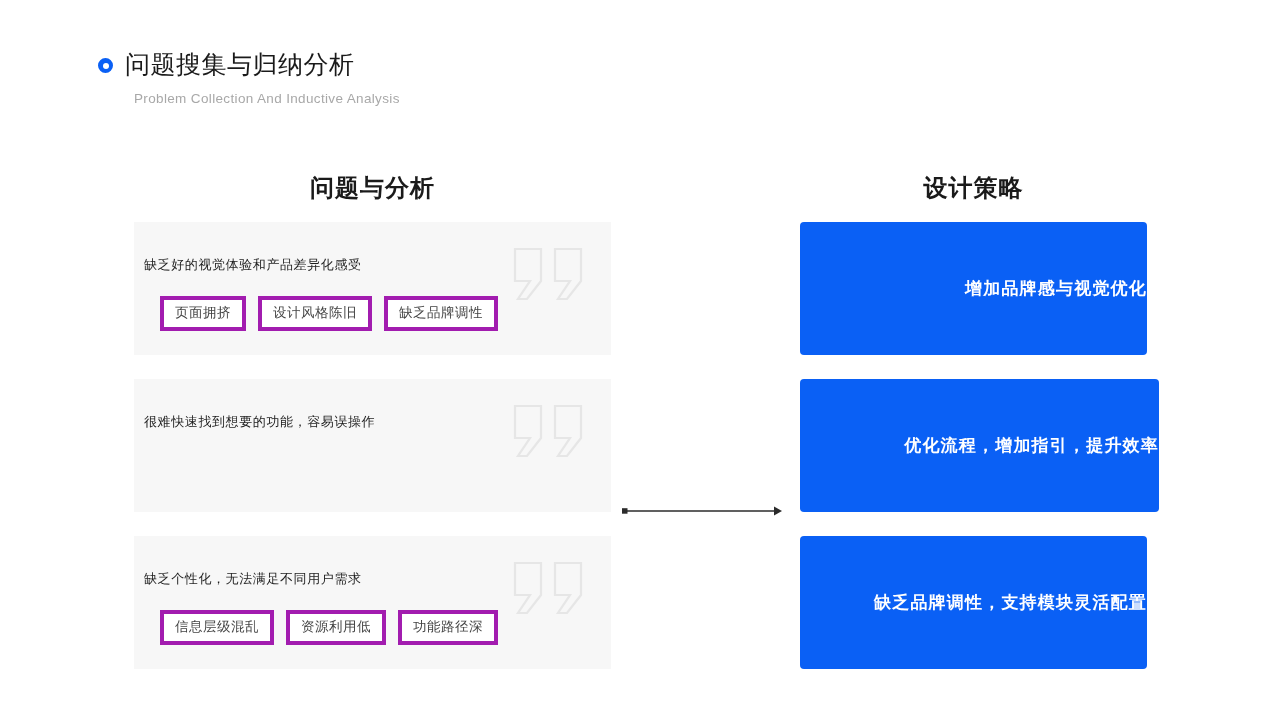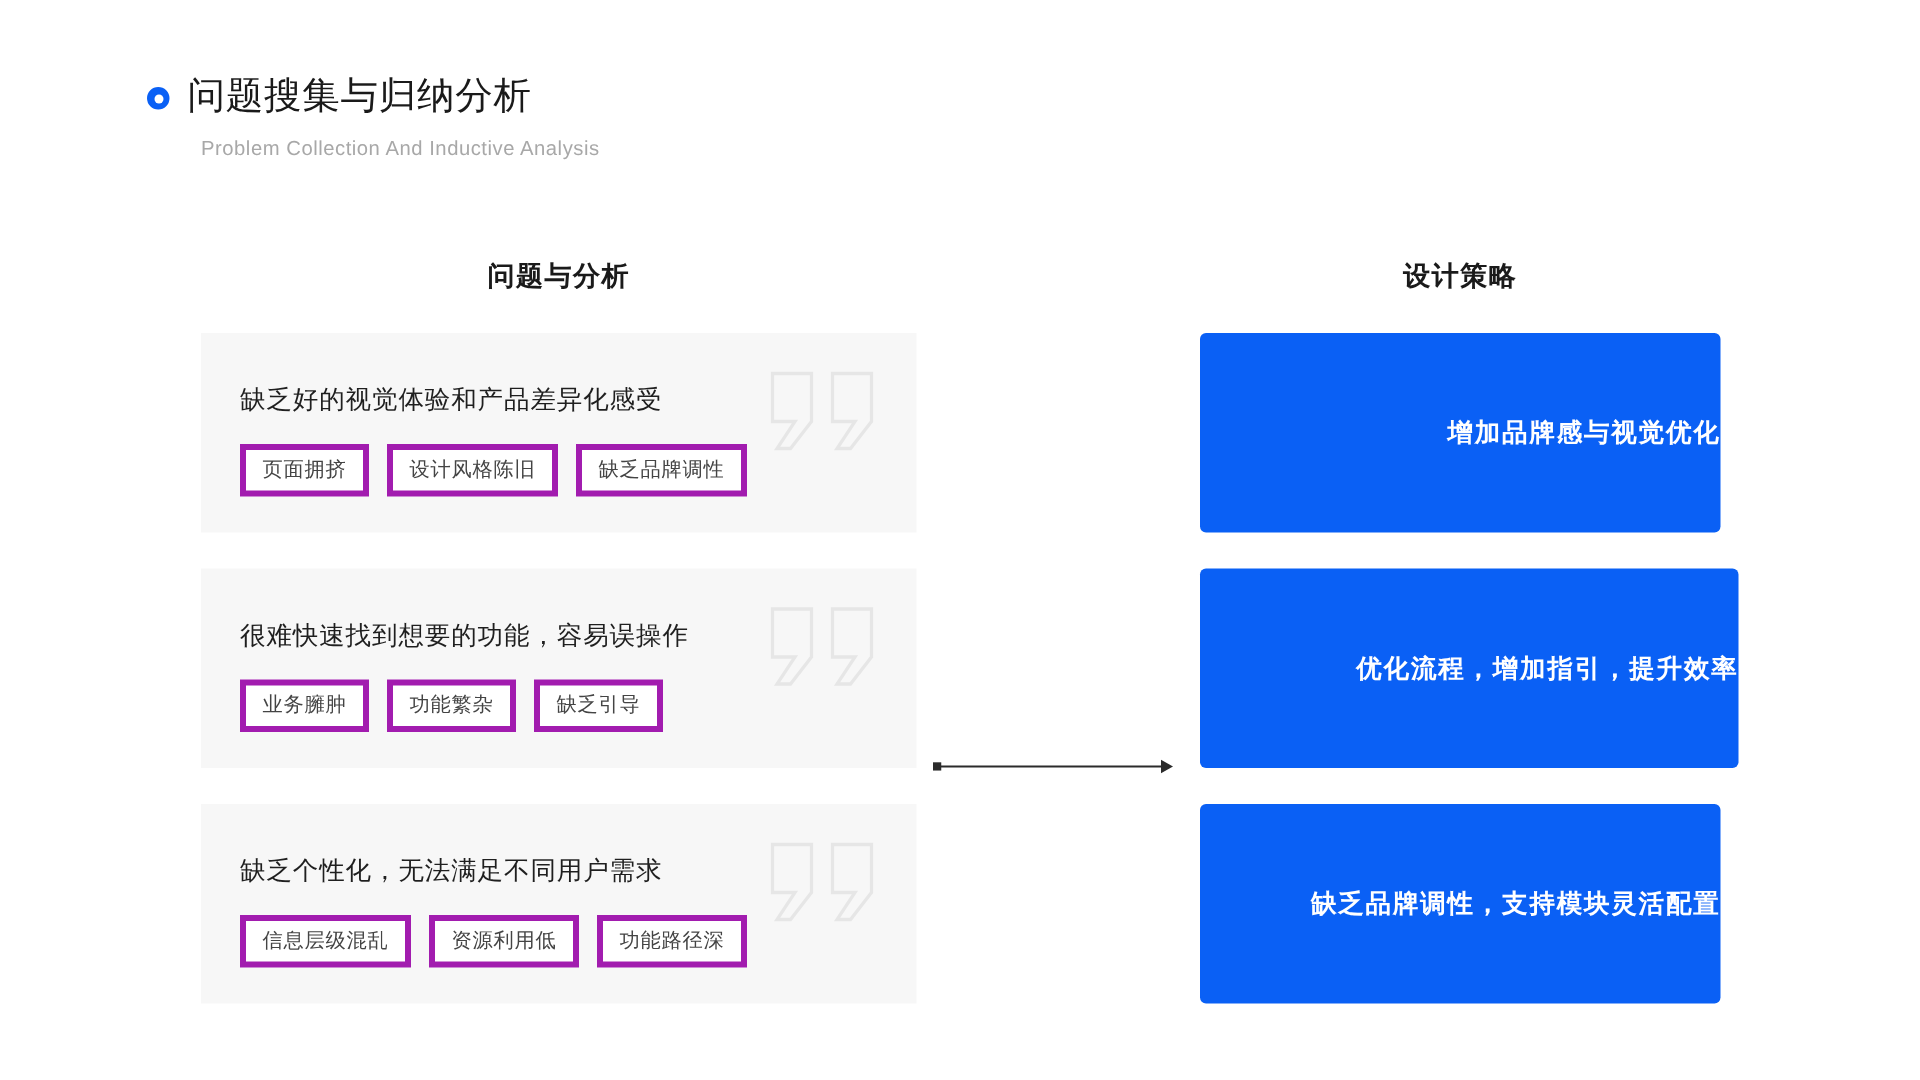--- a/index.html
+++ b/index.html
@@ -62,21 +62,21 @@
     font-size: 13.5px;
     color: #a8a8a8;
     letter-spacing: 0.35px;
     white-space: nowrap;
     font-weight: normal;
   }
 
   
   .col-head {
     position: absolute;
-    font-size: 18px;
+    font-size: 24px;
     font-weight: bold;
     color: #1a1a1a;
     letter-spacing: 1px;
     white-space: nowrap;
   }
   .col-head.left  { left: 134px; width: 477px; top: 172px; text-align: center; }
   .col-head.right { left: 800px; width: 347px; top: 172px; text-align: center; }
 
   
   .board {
@@ -100,23 +100,23 @@
   .problem-card {
     position: absolute;
     left: 134px;
     width: 477px;
     height: 133px;
     background: #f7f7f7;
     box-sizing: border-box;
   }
   .problem-title {
     position: absolute;
-    left: 26px;
+    left: 10px;
     top: 36px;
-    font-size: 17px;
+    font-size: 13px;
     color: #1f1f1f;
     letter-spacing: 0.6px;
     white-space: nowrap;
     line-height: 1;
   }
   .tag-row {
     position: absolute;
     left: 26px;
     top: 74px;
     display: flex;
@@ -209,25 +209,20 @@
       <path d="M152 2.5 L160 7 L152 11.5 Z" fill="#2b2b2b"></path>
     </svg>
     <div class="strategy-box strategy-0">
       <span class="strategy-text">增加品牌感与视觉优化</span>
     </div>
   </div>
 
   <div class="row row-1">
     <div class="problem-card">
       <div class="problem-title">很难快速找到想要的功能，容易误操作</div>
-      <div class="tag-row">
-        <span class="tag">业务臃肿</span>
-        <span class="tag">功能繁杂</span>
-        <span class="tag">缺乏引导</span>
-      </div>
       <svg class="quote-deco" viewBox="0 0 80 58">
         <path d="M4 4 h26 v32 l-14 18 h-9 l12 -18 h-15 z" fill="none" stroke="#e6e6e6" stroke-width="2.2"></path>
         <path d="M44 4 h26 v32 l-14 18 h-9 l12 -18 h-15 z" fill="none" stroke="#e6e6e6" stroke-width="2.2"></path>
       </svg>
     </div>
 
     <div class="strategy-box strategy-1">
       <span class="strategy-text">优化流程，增加指引，提升效率</span>
     </div>
   </div>

